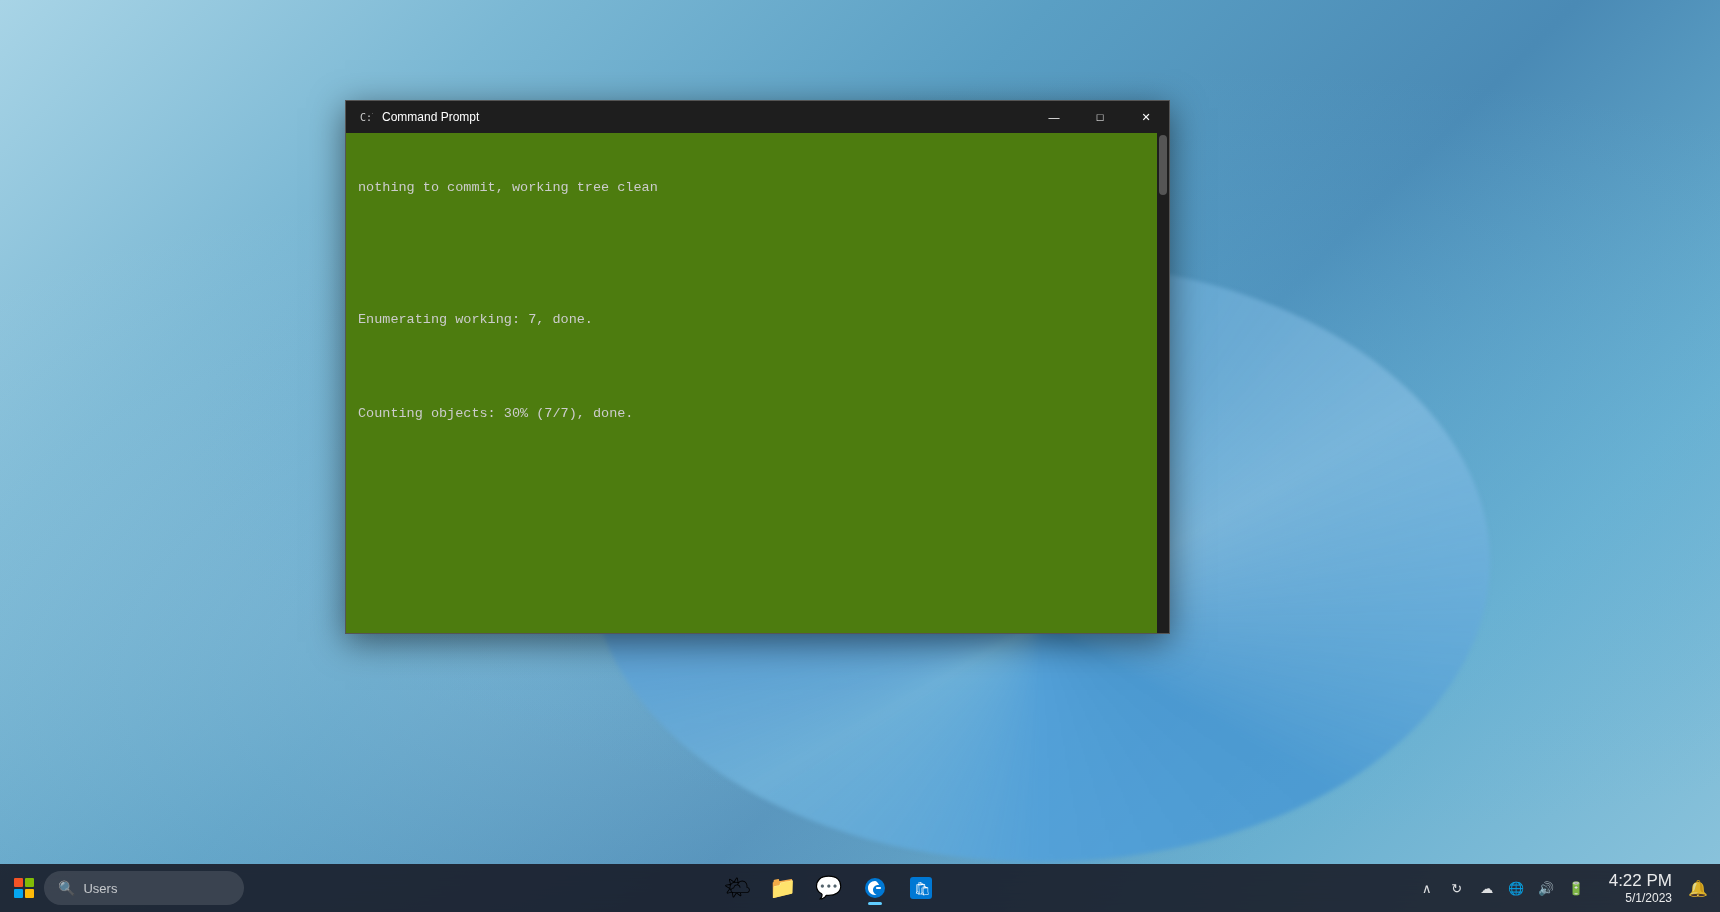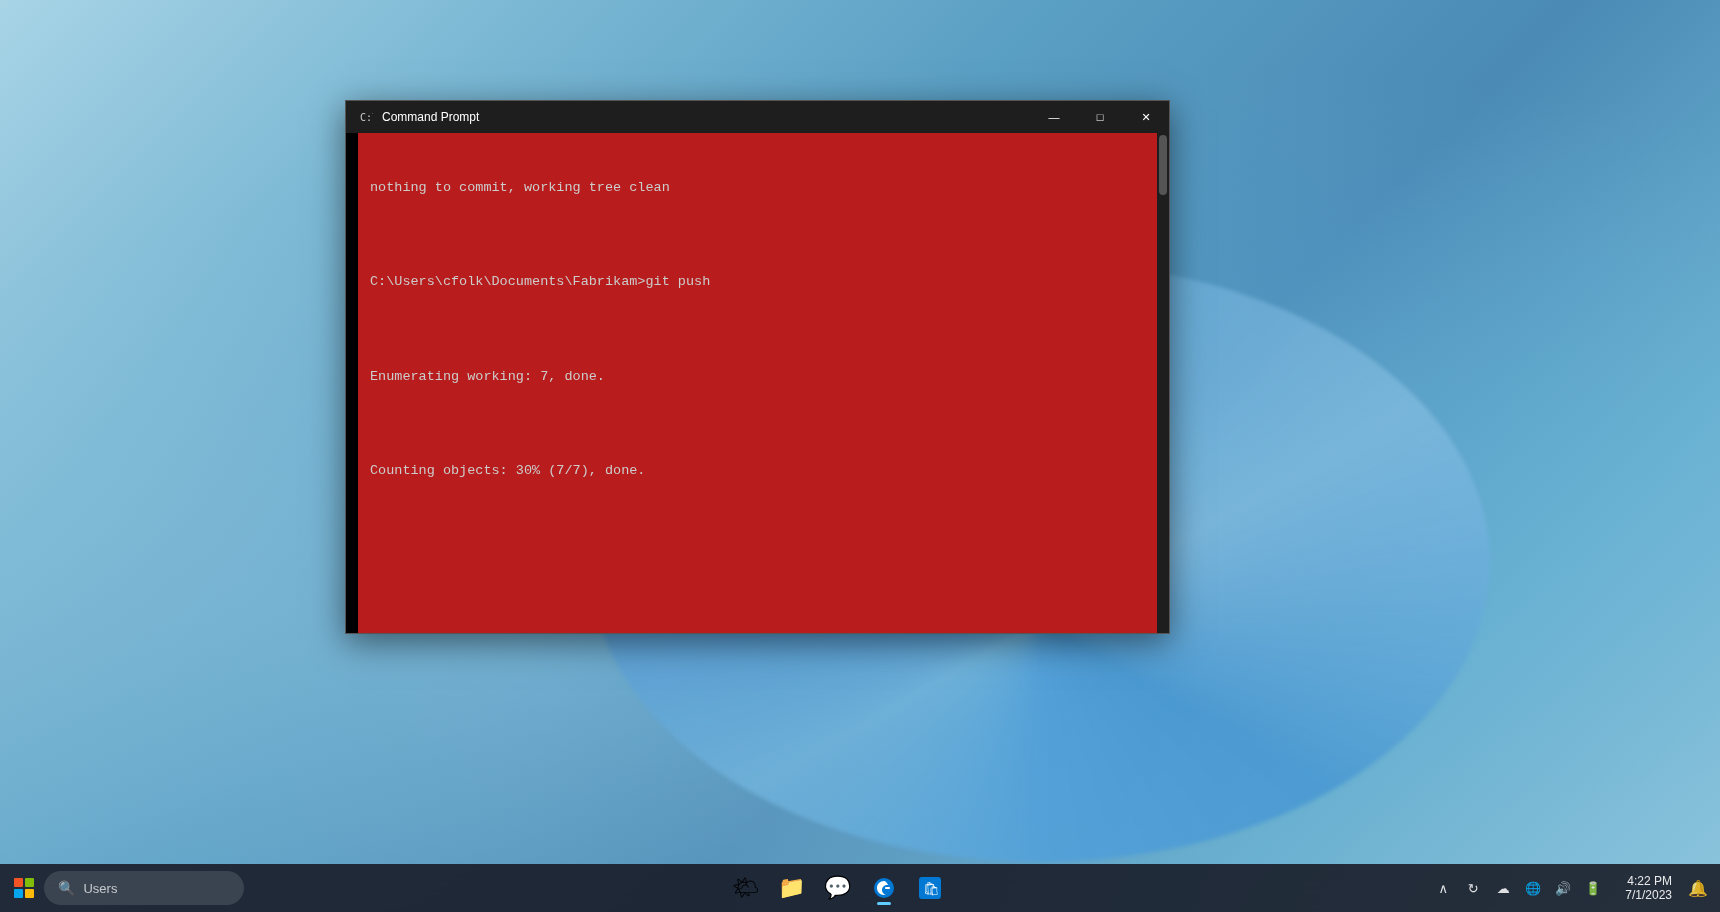--- a/index.html
+++ b/index.html
@@ -181,21 +181,21 @@
       display: flex;
       flex-direction: column;
       align-items: flex-end;
       padding: 0 8px;
       cursor: pointer;
       border-radius: 4px;
     }
 
     .clock-time {
       color: rgba(255,255,255,0.9);
-      font-size: 12px;
+      font-size: 17px;
       font-weight: 400;
     }
 
     .clock-date {
       color: rgba(255,255,255,0.9);
       font-size: 12px;
       font-weight: 400;
     }
 
     .notification-icon {
@@ -276,24 +276,23 @@
     }
 
     .terminal-content {
       flex: 1;
       padding: 8px 12px;
       font-family: 'Courier New', Consolas, monospace;
       font-size: 13.5px;
       line-height: 1.4;
       color: #cccccc;
       overflow-y: auto;
-      background: #b91c1c;
+      background: #4d7c0f;
       white-space: pre-wrap;
       word-break: break-all;
-      margin-left: 12px;
     }
 
     .terminal-scrollbar {
       width: 12px;
       background: #1e1e1e;
       display: flex;
       flex-direction: column;
     }
 
     .scrollbar-thumb {
@@ -335,21 +334,20 @@
       <div class="win-btn">—</div>
       <div class="win-btn">□</div>
       <div class="win-btn close-btn">✕</div>
     </div>
   </div>
 
   <div class="window-body">
     <div class="terminal-content">
       <span class="terminal-line line-normal">nothing to commit, working tree clean</span>
       <br>
-      <span class="terminal-line line-normal">C:\Users\cfolk\Documents\Fabrikam&gt;git push</span>
       <br>
       <span class="terminal-line line-normal">Enumerating working: 7, done.</span>
       <br>
       <span class="terminal-line line-normal">Counting objects: 30% (7/7), done.</span>
       <br>
       <br>
       
       <br>
       
       <br>
@@ -461,20 +459,20 @@
       <div class="tray-icon">
         <span>🔊</span>
       </div>
       <div class="tray-icon">
         <span>🔋</span>
       </div>
     </div>
 
     <div class="clock">
       <span class="clock-time">4:22 PM</span>
-      <span class="clock-date">7/1/2023</span>
+      <span class="clock-date">5/1/2023</span>
     </div>
 
     <div class="notification-icon">
       <span>🔔</span>
     </div>
   </div>
 </div>
 
 </body></html>

